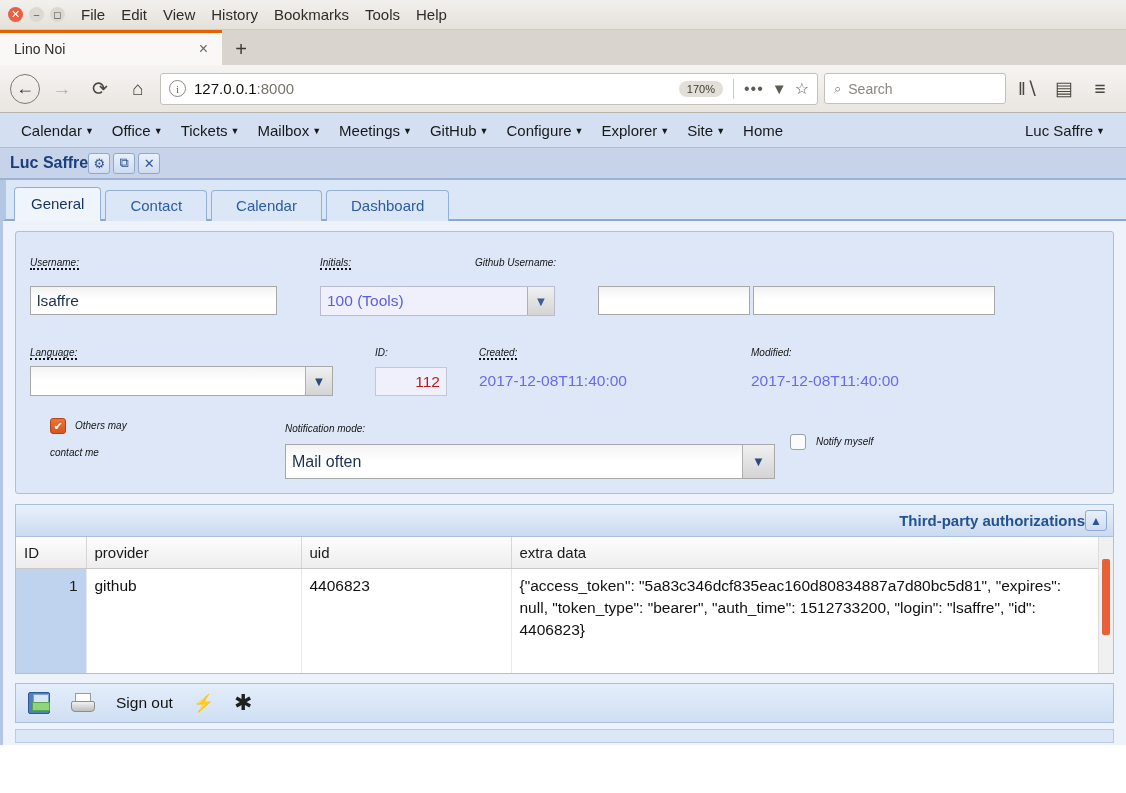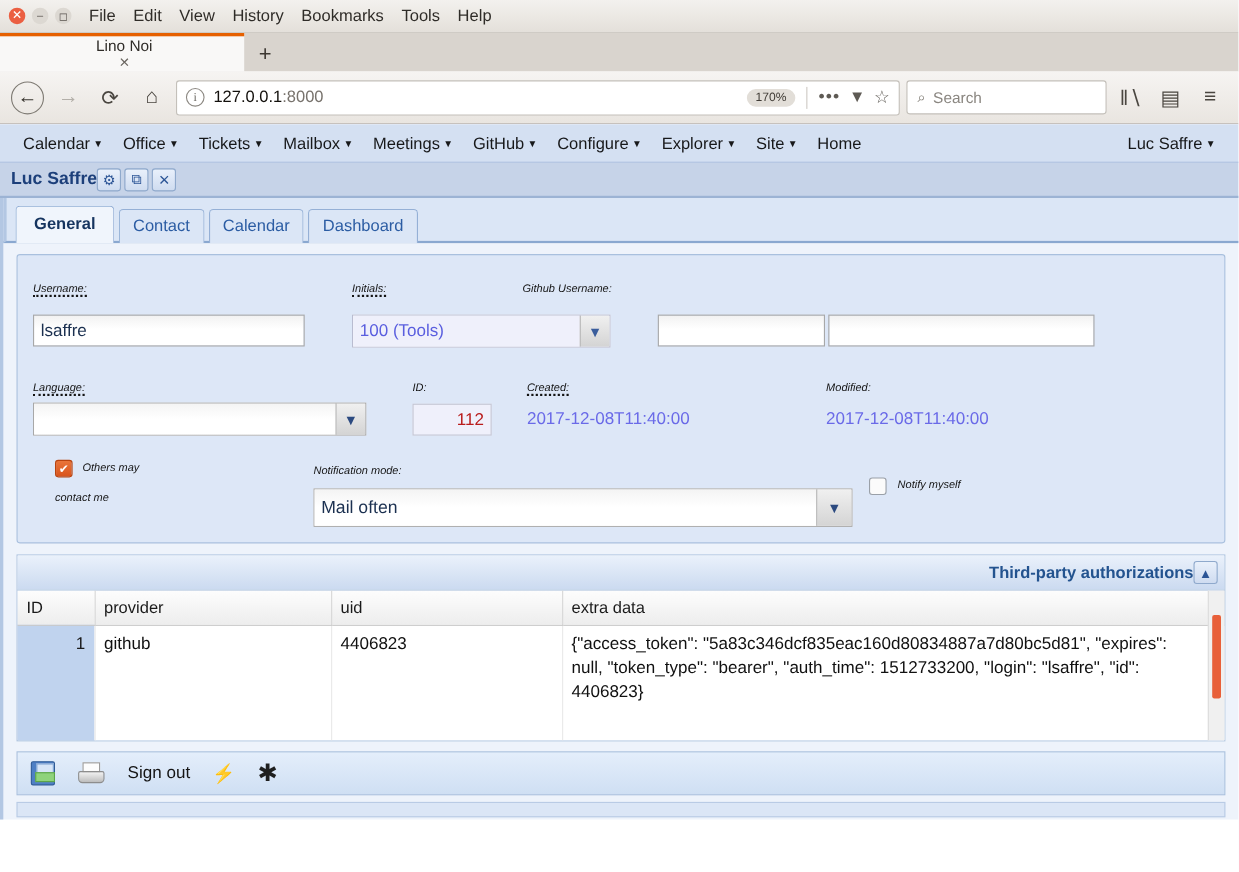--- a/index.html
+++ b/index.html
@@ -35,21 +35,20 @@
     padding-left: 0;
   }
   .ff-tab {
     width: 222px; height: 35px;
     background: #f9f8f7;
     border-top: 3px solid #e66000;
     display: flex; align-items: center;
     padding: 0 10px 0 14px;
     font-size: 14px; color: #2f2c28;
     position: relative;
-    flex-direction: column;
   }
   .ff-tab .tlabel { flex: 1; }
   .ff-tab .tclose { font-size: 16px; color: #6b6660; padding: 0 4px; }
   .ff-newtab { width: 38px; height: 32px; display: flex; align-items: center;
                justify-content: center; font-size: 20px; color: #3c3731; }
 
   .ff-navbar {
     height: 48px;
     background: linear-gradient(#f6f4f2, #e9e5e0);
     display: flex; align-items: center; gap: 6px;
@@ -128,27 +127,27 @@
     padding: 6px 0 0 8px;
     display: flex; align-items: flex-end; gap: 4px;
     height: 41px;
     border-bottom: 2px solid #8aa8d0;
   }
   .ltab {
     background: #dbe6f6;
     border: 1px solid #95b0d6;
     border-bottom: none;
     border-radius: 4px 4px 0 0;
-    padding: 6px 12px 7px;
+    padding: 6px 24px 7px;
     font-size: 15px; color: #2b5ca3;
     position: relative; top: 2px;
   }
   .ltab.active {
     background: #f0f5fc;
-    font-weight: bold; color: #15345f;
+    font-weight: normal; color: #15345f;
     padding: 7px 16px 9px;
     top: 2px;
   }
 
   .formpanel {
     margin: 10px 12px 0 12px;
     background: #dde7f7;
     border: 1px solid #a9c0de;
     border-radius: 3px;
     padding: 12px 14px 14px;

